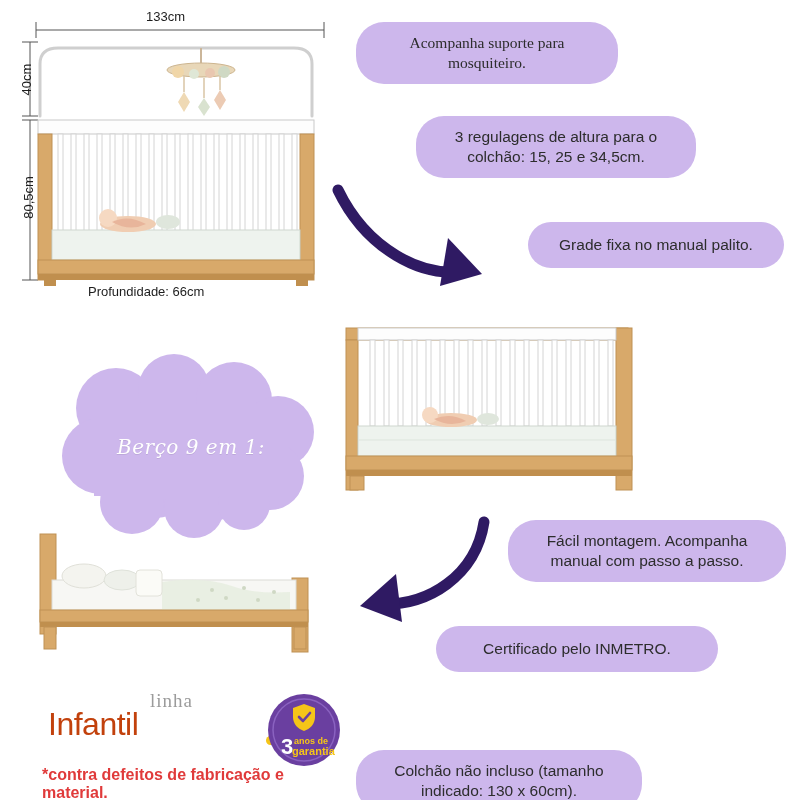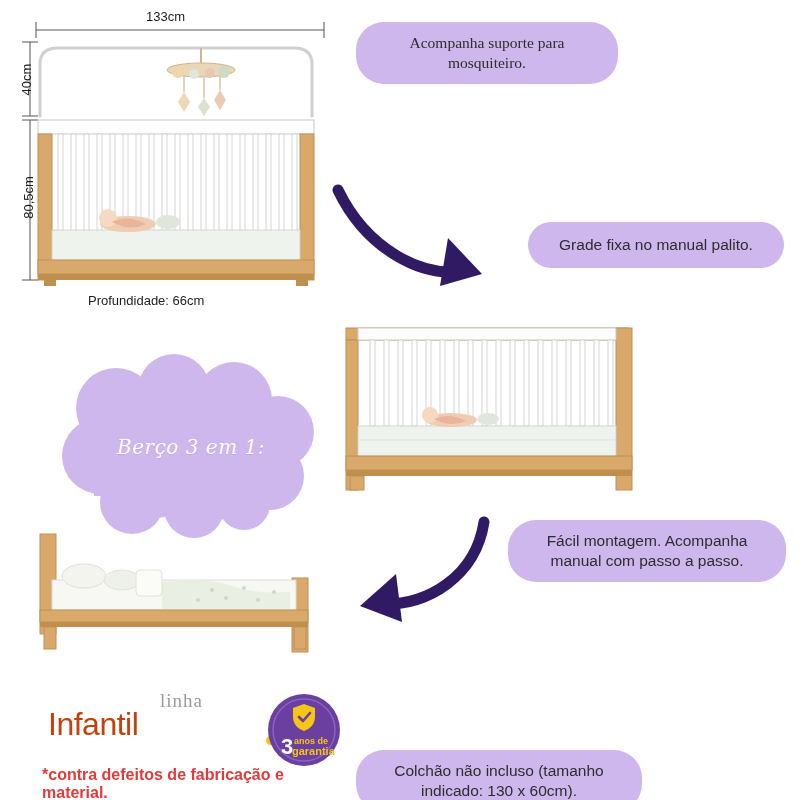--- a/index.html
+++ b/index.html
@@ -60,21 +60,20 @@
     color:#1b1b1b;
     margin-top:2px;
   }
 
   
   .logo-block { position:absolute; left:38px; top:690px; width:290px; height:96px; }
   .logo-linha {
     position:absolute; left:112px; top:0px;
     font-size:19px; color:#9b9b9b; letter-spacing:1px;
     font-family:"Liberation Serif", serif;
-    margin-left:10px;
   }
   .logo-infantil {
     position:absolute; left:10px; top:16px;
     font-size:32px; font-weight:normal; color:#c2410c;
     letter-spacing:-0.5px;
   }
   .logo-dot {
     position:absolute; left:228px; top:46px;
     width:9px; height:9px; border-radius:50%;
     background:#f5c518;
@@ -165,35 +164,41 @@
       <ellipse cx="120" cy="216" rx="28" ry="8" fill="#f0cdb2"></ellipse>
       <circle cx="100" cy="210" r="9" fill="#f6d9c2"></circle>
       <path d="M104,214 q16,-8 34,2 q-16,8 -34,-2z" fill="#e8b59b"></path>
       <ellipse cx="160" cy="214" rx="12" ry="7" fill="#dfe6dc"></ellipse>
     </g>
   </svg>
 
   <div class="dimlabel" style="left:146px; top:9px;">133cm</div>
   <div class="dimlabel vert" style="left:6px; top:72px; width:40px; text-align:center;">40cm</div>
   <div class="dimlabel vert" style="left:-2px; top:190px; width:60px; text-align:center;">80,5cm</div>
-  <div class="dimlabel" style="left:88px; top:293px;">Profundidade: 66cm</div>
+  <div class="dimlabel" style="left:88px; top:284px;">Profundidade: 66cm</div>
 
   <div class="bubble" style="left:356px; top:22px; width:262px; height:62px;font-family:Liberation Serif, serif;">
     <span>Acompanha suporte para mosquiteiro.</span>
   </div>
 
+  <div class="bubble" style="left:416px; top:116px; width:280px; height:62px;">
+    <span>3 regulagens de altura para o colchão: 15, 25 e 34,5cm.</span>
+  </div>
 
   <div class="bubble" style="left:528px; top:222px; width:256px; height:46px;">
     <span>Grade fixa no manual palito.</span>
   </div>
 
   <div class="bubble" style="left:508px; top:520px; width:278px; height:62px;justify-content:center;">
     <span>Fácil montagem. Acompanha manual com passo a passo.</span>
   </div>
 
+  <div class="bubble" style="left:436px; top:626px; width:282px; height:46px;">
+    <span>Certificado pelo INMETRO.</span>
+  </div>
 
   <div class="bubble" style="left:356px; top:750px; width:286px; height:62px;">
     <span>Colchão não incluso (tamanho indicado: 130 x 60cm).</span>
   </div>
 
   <svg width="190" height="130" style="position:absolute; left:330px; top:178px;">
     <path d="M8,12 C36,70 92,102 138,92" fill="none" stroke="#2f1a63" stroke-width="11" stroke-linecap="round"></path>
     <path d="M118,60 L152,96 L110,108 Z" fill="#2f1a63"></path>
   </svg>
 
@@ -284,21 +289,21 @@
         <circle cx="96" cy="120" r="46"></circle>
         <circle cx="158" cy="124" r="44"></circle>
         <circle cx="212" cy="124" r="34"></circle>
         <circle cx="74" cy="150" r="32"></circle>
         <circle cx="136" cy="156" r="30"></circle>
         <circle cx="186" cy="152" r="26"></circle>
         <rect x="36" y="52" width="192" height="92"></rect>
       </g>
     </svg>
     <div class="cloud-text">
-      <div class="cloud-line1">Berço 3 em 1:</div>
+      <div class="cloud-line1">Berço 9 em 1:</div>
     </div>
   </div>
 
   <div class="logo-block">
     <div class="logo-linha">linha</div>
     <div class="logo-infantil">Infantil</div>
     <div class="logo-dot"></div>
 
     <svg class="seal" viewBox="0 0 76 76">
       <circle cx="38" cy="38" r="36" fill="#6a3fa0"></circle>

